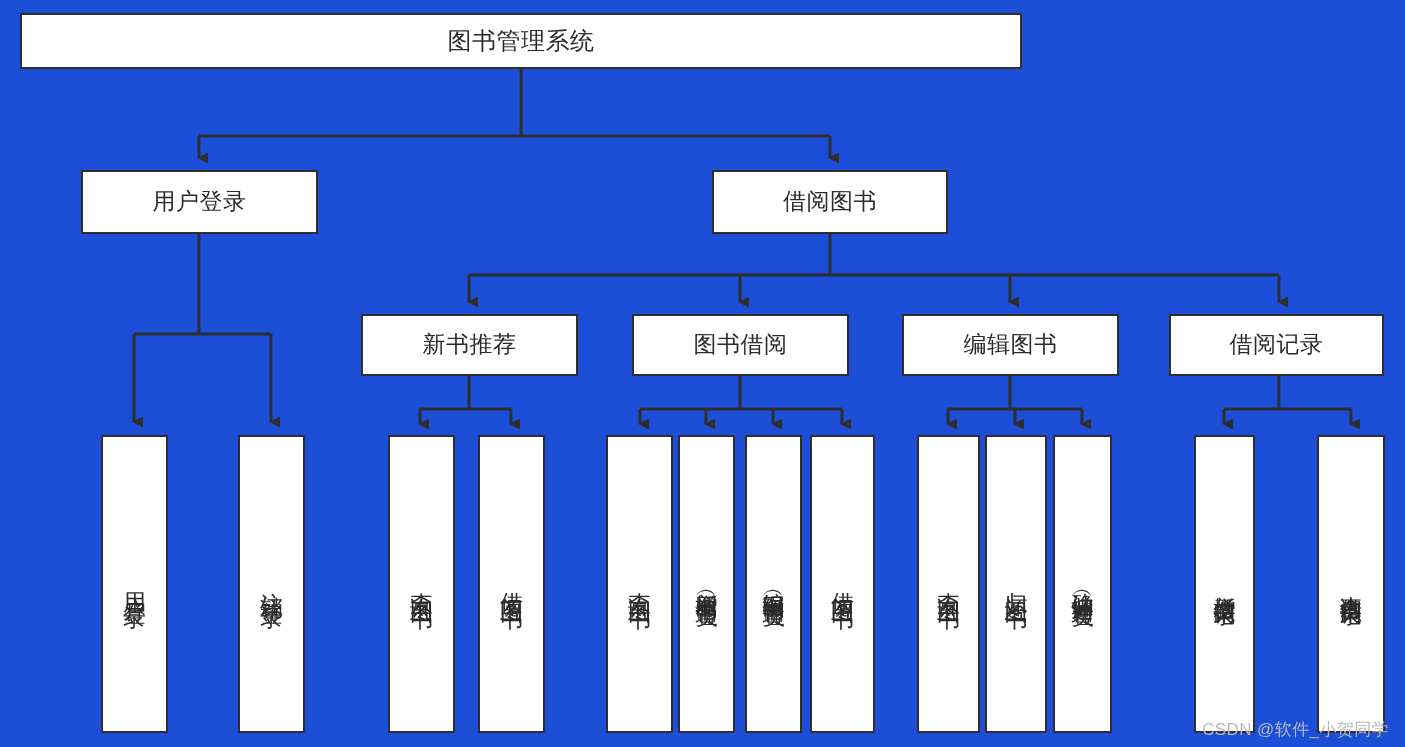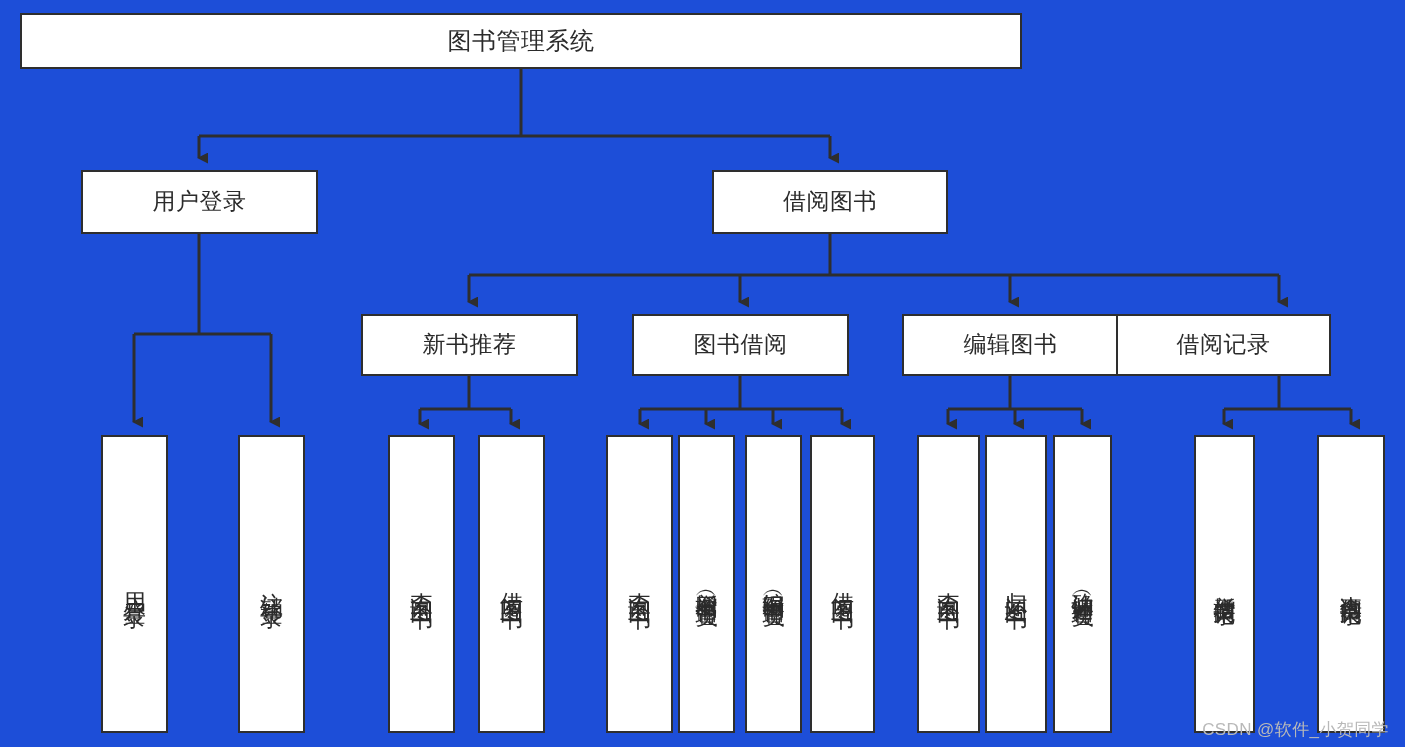--- a/index.html
+++ b/index.html
@@ -155,21 +155,21 @@
   </div>
 
   <div class="node horiz" style="left:632px; top:314px; width:217px; height:62px;">
     <span class="label">图书借阅</span>
   </div>
 
   <div class="node horiz" style="left:902px; top:314px; width:217px; height:62px;">
     <span class="label">编辑图书</span>
   </div>
 
-  <div class="node horiz" style="left:1116px; top:314px; width:215px; height:62px;">
+  <div class="node horiz" style="left:1169px; top:314px; width:215px; height:62px;">
     <span class="label">借阅记录</span>
   </div>
 
   <div class="node vert" style="left:101px; top:435px; width:67px; height:298px;">
     <span class="label">用户登录</span>
   </div>
 
   <div class="node vert" style="left:238px; top:435px; width:67px; height:298px;">
     <span class="label">注销登录</span>
   </div>

